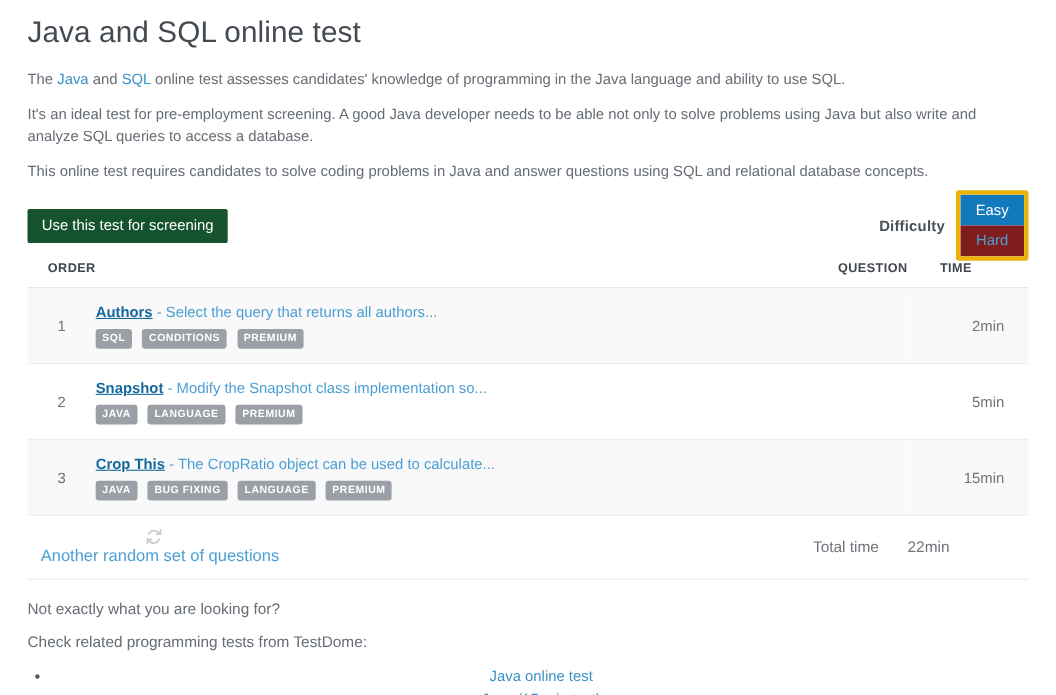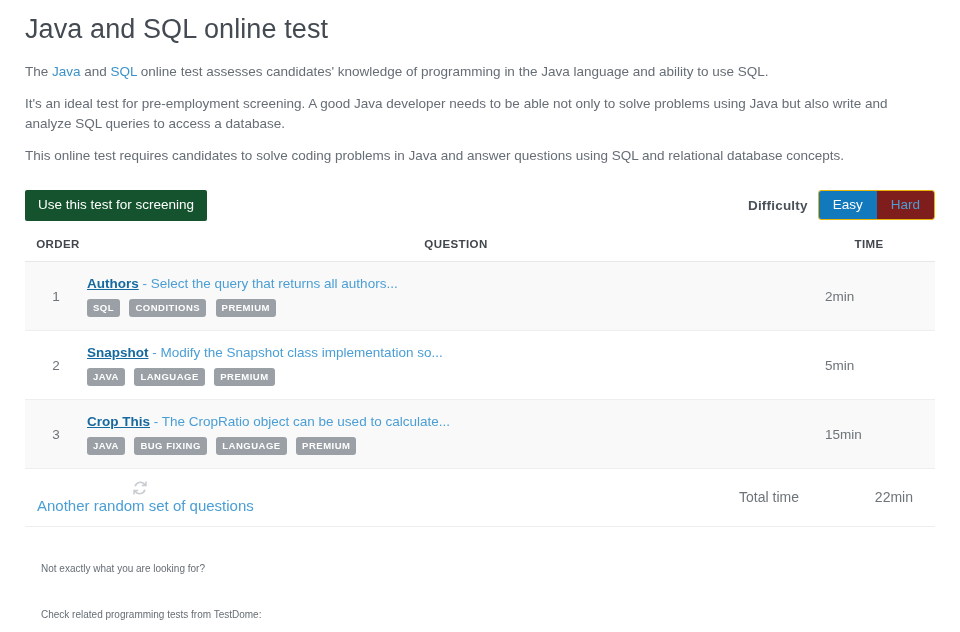--- a/index.html
+++ b/index.html
@@ -75,21 +75,22 @@
     font-size: 13.5px;
     font-weight: bold;
     color: #4b5158;
     margin-right: 10px;
     letter-spacing: 0.2px;
   }
   .seg {
     display: flex;
     border-radius: 3px;
     overflow: hidden;
-    border: 1px solid #eab308;
+    border: 4px solid #eab308;
+    flex-direction: column;
   }
   .seg-btn {
     font-size: 13.5px;
     padding: 5px 14px 6px 14px;
     cursor: pointer;
     background: #7f1d1d;
     color: #4b9fd5;
     line-height: 17px;
     border: 0;
     font-family: "Liberation Sans", sans-serif;
@@ -104,39 +105,40 @@
     width: 910px;
     border-collapse: collapse;
     table-layout: fixed;
   }
   .qtable th {
     font-size: 11.5px;
     font-weight: bold;
     color: #41464d;
     text-transform: uppercase;
     letter-spacing: 0.4px;
-    text-align: center;
+    text-align: right;
     padding: 0 0 11px 0;
     border-bottom: 1px solid #e7e7e7;
   }
   .qtable th.order-col { width: 62px; padding-left: 4px; }
   .qtable th.time-col  { width: 110px; text-align: center; padding-right: 22px; }
   .qtable td {
     border-bottom: 1px solid #eeeeee;
     vertical-align: middle;
     padding: 13px 0;
   }
   .qtable tr.shaded td { background: #f9f9f9; }
   td.order-cell {
     text-align: center;
     font-size: 13.5px;
     color: #6e7479;
     width: 62px;
   }
   td.time-cell {
+    text-align: right;
     font-size: 13.5px;
     color: #6e7479;
     padding-right: 22px;
     width: 110px;
   }
   .q-line {
     font-size: 13.5px;
     line-height: 18px;
     color: #4a9ed4;
   }
@@ -194,31 +196,31 @@
   }
   .total-label {
     font-size: 14px;
     color: #6e7479;
     margin-right: 26px;
   }
   .total-value {
     font-size: 14px;
     color: #6e7479;
     width: 110px;
-    text-align: right;
+    text-align: left;
     padding-right: 22px;
   }
   
   .bottom {
     padding-top: 17px;
   }
   .bottom p {
-    margin: 16px;
+    margin: 0;
     padding-bottom: 12px;
-    font-size: 10px;
+    font-size: 14px;
     line-height: 18px;
     color: #666d75;
   }
   .bottom ul {
     margin: 0;
     padding: 0 0 4px 22px;
     list-style: disc;
   }
   .bottom li {
     font-size: 13.5px;

